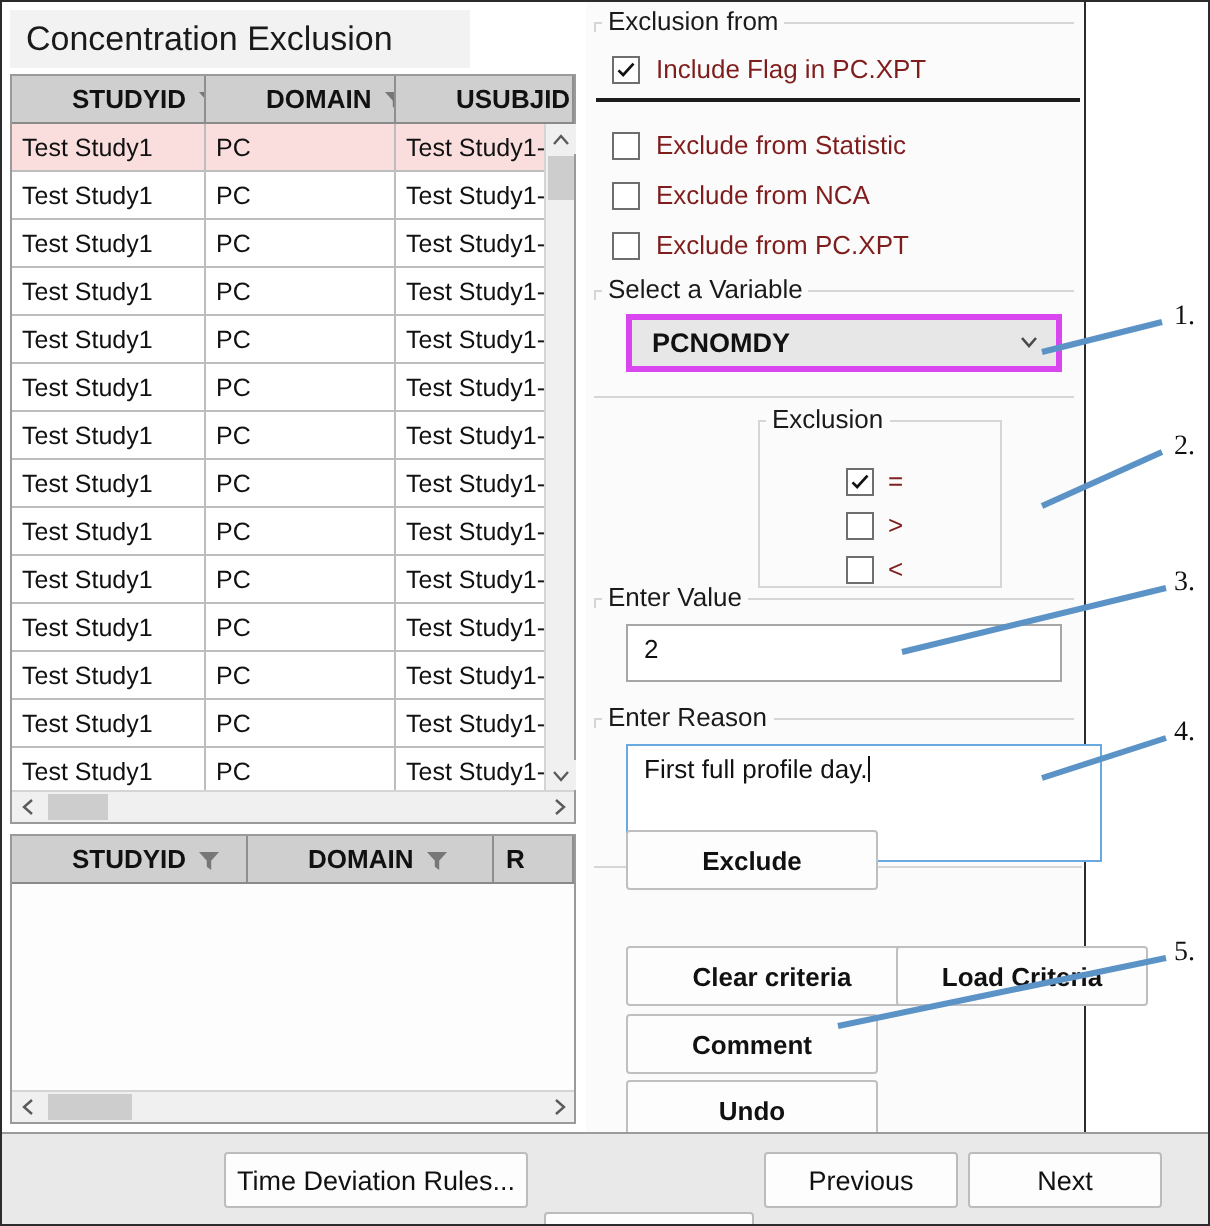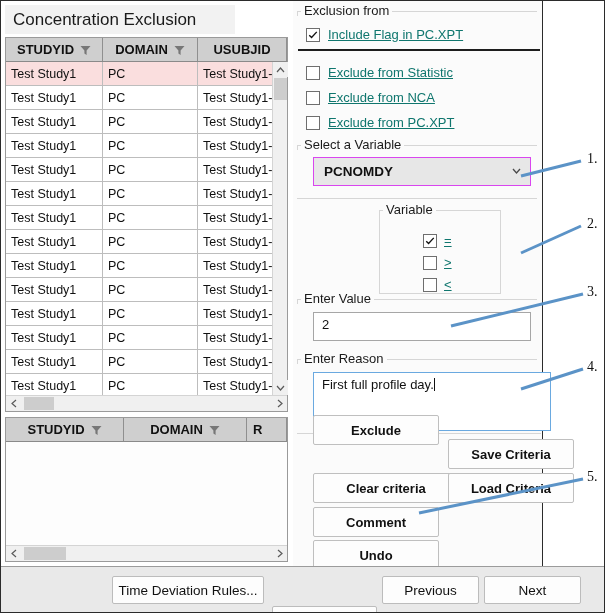--- a/index.html
+++ b/index.html
@@ -56,31 +56,32 @@
   .grid-headrow {
     display: flex;
     height: 24px;
     background: #cfcfcf;
     box-sizing: border-box;
     border-bottom: 1px solid #8a8a8a;
   }
   .gh-cell {
     display: flex;
     align-items: center;
-    justify-content: center;
+    justify-content: flex-start;
     gap: 6px;
     font-size: 13px;
     font-weight: bold;
     color: #111;
     background: #cfcfcf;
     box-sizing: border-box;
     border-right: 1px solid #8f8f8f;
     height: 100%;
     overflow: hidden;
     white-space: nowrap;
+    padding-left: 30px;
   }
   .funnel {
     display: inline-block;
     width: 11px; height: 11px;
     flex: none;
   }
   .grid-body {
     position: relative;
     overflow: hidden;
     background: #ffffff;
@@ -185,23 +186,22 @@
     padding: 0 3px;
     white-space: nowrap;
   }
 
   .cbrow {
     position: absolute;
     display: flex;
     align-items: center;
     gap: 8px;
     font-size: 13px;
-    color: #0f766e;
+    color: #7f1d1d;
     white-space: nowrap;
-    text-decoration: underline;
   }
   .cbox {
     width: 14px; height: 14px;
     box-sizing: border-box;
     border: 1px solid #6e6e6e;
     background: #ffffff;
     display: flex;
     align-items: center;
     justify-content: center;
     flex: none;
@@ -210,21 +210,21 @@
 
   .sep-bold {
     position: absolute;
     height: 2px;
     background: #1d1d1d;
   }
 
   .combo {
     position: absolute;
     box-sizing: border-box;
-    border: 1px solid #d946ef;
+    border: 3px solid #d946ef;
     background: #e7e7e7;
     display: flex;
     align-items: center;
     padding-left: 10px;
     font-size: 13.5px;
     font-weight: bold;
     color: #111;
   }
   .combo .caret {
     position: absolute;
@@ -526,21 +526,21 @@
 
     <div class="groupbox" style="left:4px;top:195px;width:244px;height:104px;">
       <div class="gb-line" style="top:2px;"></div>
     </div>
 
     <div class="groupbox" style="left:86px;top:201px;width:122px;height:92px;">
       <div class="gb-line" style="left:0;right:0;top:8px;"></div>
       <div style="position:absolute;left:0;top:8px;width:1px;height:84px;background:#d6d6d6;"></div>
       <div style="position:absolute;right:0;top:8px;width:1px;height:84px;background:#d6d6d6;"></div>
       <div style="position:absolute;left:0;right:0;bottom:0;height:1px;background:#d6d6d6;"></div>
-      <div class="gb-title">Variable</div>
+      <div class="gb-title">Exclusion</div>
     </div>
 
     <div class="cbrow" style="left:130px;top:232px;gap:7px;">
       <span class="cbox">
         <svg viewBox="0 0 12 12" width="10" height="10">
             <polyline points="1.5,6.2 4.3,9 10.5,2.2" fill="none" stroke="#111" stroke-width="1.6"></polyline>
           </svg>
       </span>
       <span>=</span>
     </div>
@@ -579,23 +579,20 @@
     <div class="btn" style="left:20px;top:472px;width:146px;height:30px;">
       <span>Clear criteria</span>
     </div>
     <div class="btn" style="left:20px;top:506px;width:126px;height:30px;align-items:center;">
       <span>Comment</span>
     </div>
     <div class="btn" style="left:20px;top:539px;width:126px;height:30px;">
       <span>Undo</span>
     </div>
 
-    <div class="btn" style="left:155px;top:438px;width:126px;height:30px;">
-      <span>Save Criteria</span>
-    </div>
     <div class="btn" style="left:155px;top:472px;width:126px;height:30px;">
       <span>Load Criteria</span>
     </div>
   </div>
 
   <div class="bottombar">
     <div class="tbtn" style="left:111px;width:152px;">
       <span>Time Deviation Rules...</span>
     </div>
     <div class="tbtn" style="left:271px;width:105px;margin-top:30px;">

